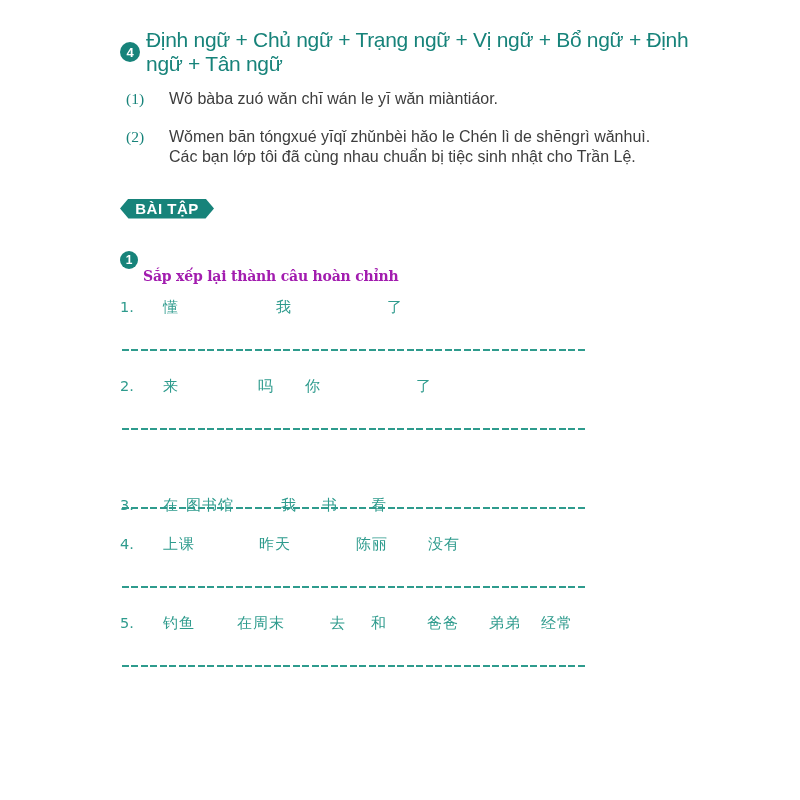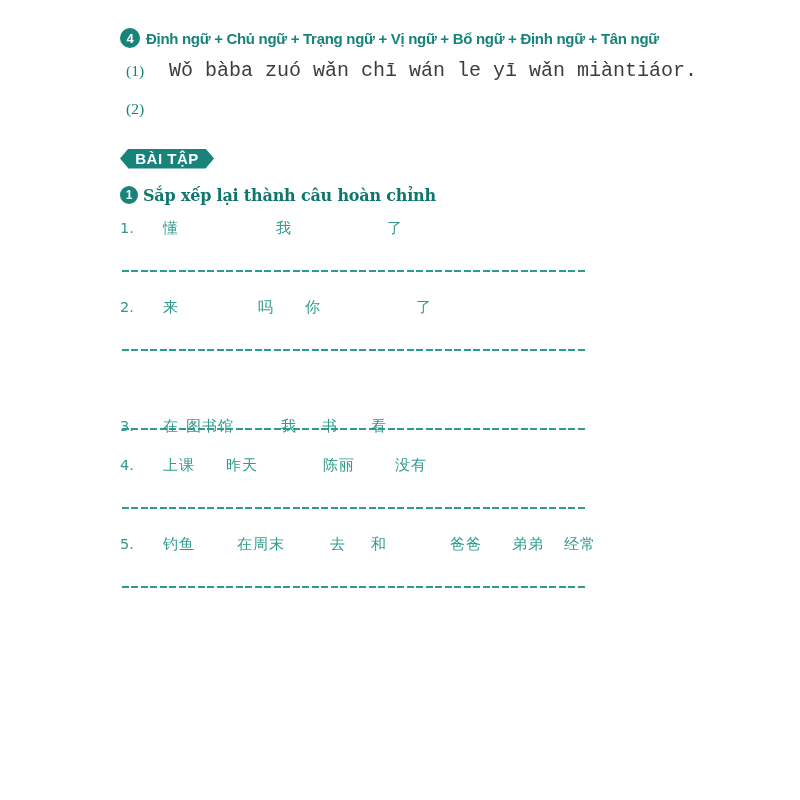--- a/index.html
+++ b/index.html
@@ -14,53 +14,53 @@
   .page{position:relative;width:800px;height:800px;padding:28px 80px 0 120px;}
 
   
   .rule-header{display:flex;align-items:center;gap:6px;}
   .num-circle{
     flex:0 0 auto;width:20px;height:20px;border-radius:50%;
     background:var(--teal);color:#fff;font-weight:bold;font-size:13px;
     display:inline-flex;align-items:center;justify-content:center;
   }
   .rule-text{
-    color:var(--teal);font-weight:bold;font-size:15px;letter-spacing:-0.3px;
+    color:var(--teal);font-weight:normal;font-size:21px;letter-spacing:-0.3px;
     font-family:"Liberation Sans", sans-serif;
   }
 
   
   .example{display:flex;margin-top:13px;}
   .example.second{margin-top:17px;}
   .ex-num{
     flex:0 0 43px;margin-left:6px;color:var(--teal);
     font-size:15.5px;font-family:"Liberation Serif", serif;padding-top:1px;
   }
   .ex-body{flex:1;}
   .zh{color:var(--teal-light);font-size:15px;line-height:22px;letter-spacing:1.5px;
       font-family:"DejaVu Sans", sans-serif;}
-  .py,.vi{color:var(--ink);font-size:20px;line-height:20.5px;
-      font-family:Liberation Mono, monospace;}
+  .py,.vi{color:var(--ink);font-size:16px;line-height:20.5px;
+      font-family:Liberation Sans, sans-serif;}
 
   
   .badge{
     margin-top:31px;margin-left:0;width:94px;height:20px;
     background:var(--teal);color:#fff;
     display:flex;align-items:center;justify-content:center;
     font-weight:bold;font-size:15px;letter-spacing:0.5px;
     clip-path:polygon(9% 0,91% 0,100% 50%,91% 100%,9% 100%,0 50%);
     font-family:"Liberation Sans", sans-serif;
   }
 
   
   .ex-heading{display:flex;align-items:center;gap:5px;margin-top:17px;}
   .num-circle.small{width:18px;height:18px;font-size:12px;}
   .ex-title{
-    color:#0f766e;font-weight:bold;font-size:16px;
-    font-family:"DejaVu Serif", serif;letter-spacing:-0.2px;
+    color:#a21caf;font-weight:bold;font-size:14px;
+    font-family:"DejaVu Serif", serif;letter-spacing:-0.2px;margin-top:32px;
   }
 
   
   .items{margin-top:14px;}
   .item-block{margin-top:26px;}
   .item-block:first-child{margin-top:0;}
   .word-row{display:flex;align-items:baseline;height:20px;}
   .item-num{
     flex:0 0 43px;color:var(--teal-light);font-size:14.5px;
     font-family:"DejaVu Sans", sans-serif;
@@ -89,20 +89,22 @@
   <div class="example">
     <span class="ex-num">(1)</span>
     <div class="ex-body">
       <div class="py">Wǒ bàba zuó wǎn chī wán le yī wǎn miàntiáor.</div>
     </div>
   </div>
 
   <div class="example second">
     <span class="ex-num">(2)</span>
     <div class="ex-body">
+      <div class="py">Wǒmen bān tóngxué yīqǐ zhǔnbèi hǎo le Chén lì de shēngrì wǎnhuì.</div>
+      <div class="vi">Các bạn lớp tôi đã cùng nhau chuẩn bị tiệc sinh nhật cho Trần Lệ.</div>
     </div>
   </div>
 
   <div class="badge">BÀI TẬP</div>
 
   <div class="ex-heading">
     <span class="num-circle small">1</span>
     <span class="ex-title">Sắp xếp lại thành câu hoàn chỉnh</span>
   </div>
 
@@ -134,34 +136,34 @@
           <span class="word" style="margin-left: 47px;">我</span>
           <span class="word" style="margin-left: 25px;">书</span>
           <span class="word" style="margin-left: 33px;">看</span>
         </div>
         <div class="answer-line"></div>
       </div>
       <div class="item-block">
         <div class="word-row">
           <span class="item-num">4.</span>
           <span class="word">上课</span>
-          <span class="word" style="margin-left: 31px;">昨天</span>
+          <span class="word" style="margin-left: 64px;">昨天</span>
           <span class="word" style="margin-left: 65px;">陈丽</span>
           <span class="word" style="margin-left: 40px;">没有</span>
         </div>
         <div class="answer-line"></div>
       </div>
       <div class="item-block">
         <div class="word-row">
           <span class="item-num">5.</span>
           <span class="word">钓鱼</span>
           <span class="word" style="margin-left: 42px;">在周末</span>
           <span class="word" style="margin-left: 45px;">去</span>
           <span class="word" style="margin-left: 25px;">和</span>
-          <span class="word" style="margin-left: 63px;">爸爸</span>
+          <span class="word" style="margin-left: 40px;">爸爸</span>
           <span class="word" style="margin-left: 30px;">弟弟</span>
           <span class="word" style="margin-left: 20px;">经常</span>
         </div>
         <div class="answer-line"></div>
       </div>
     </div>
 
 </div>
 
 </body></html>

